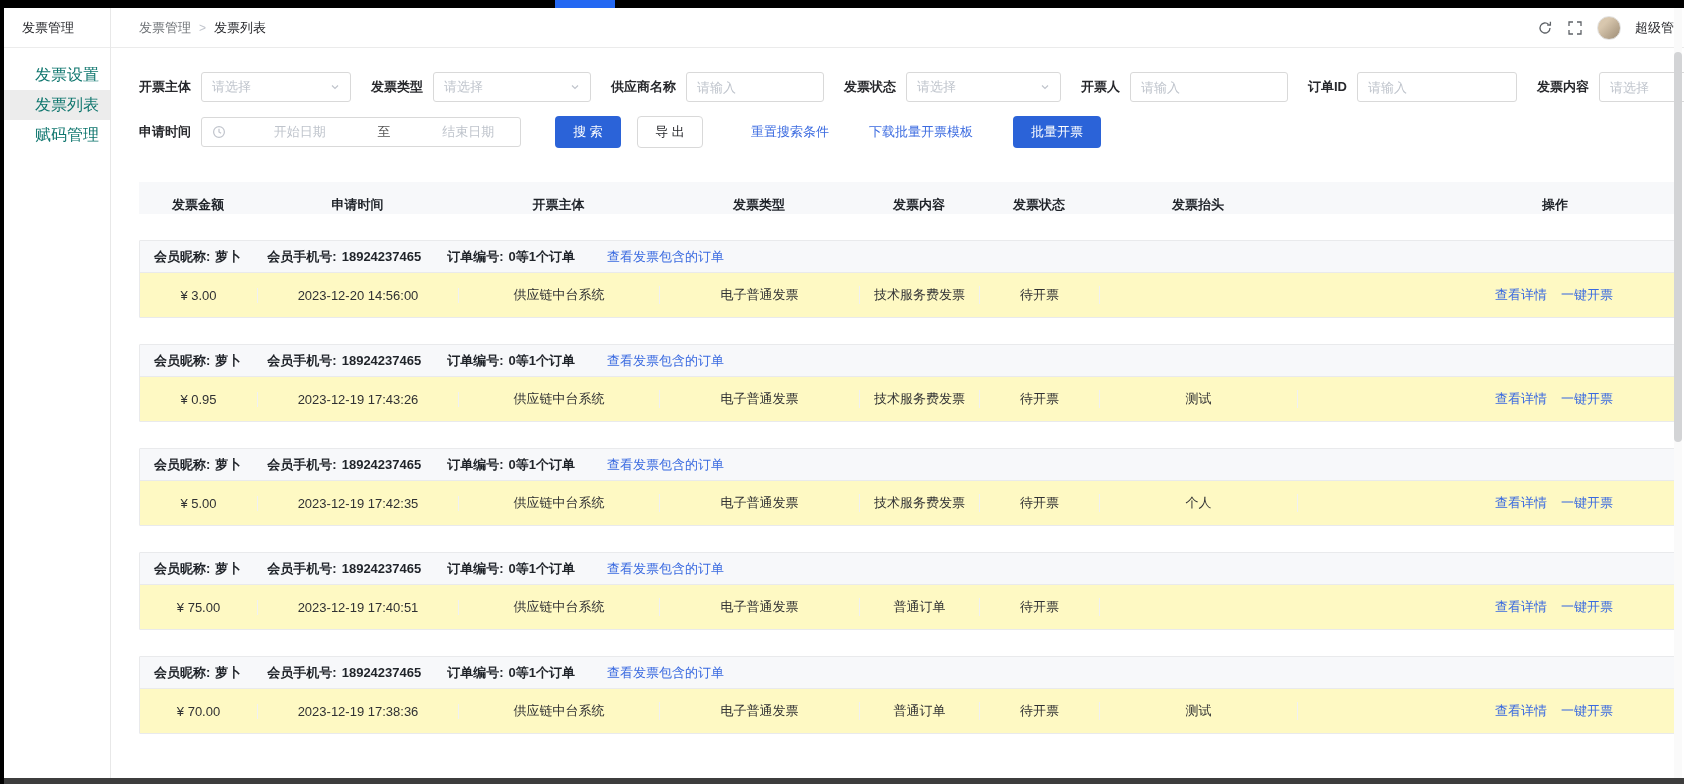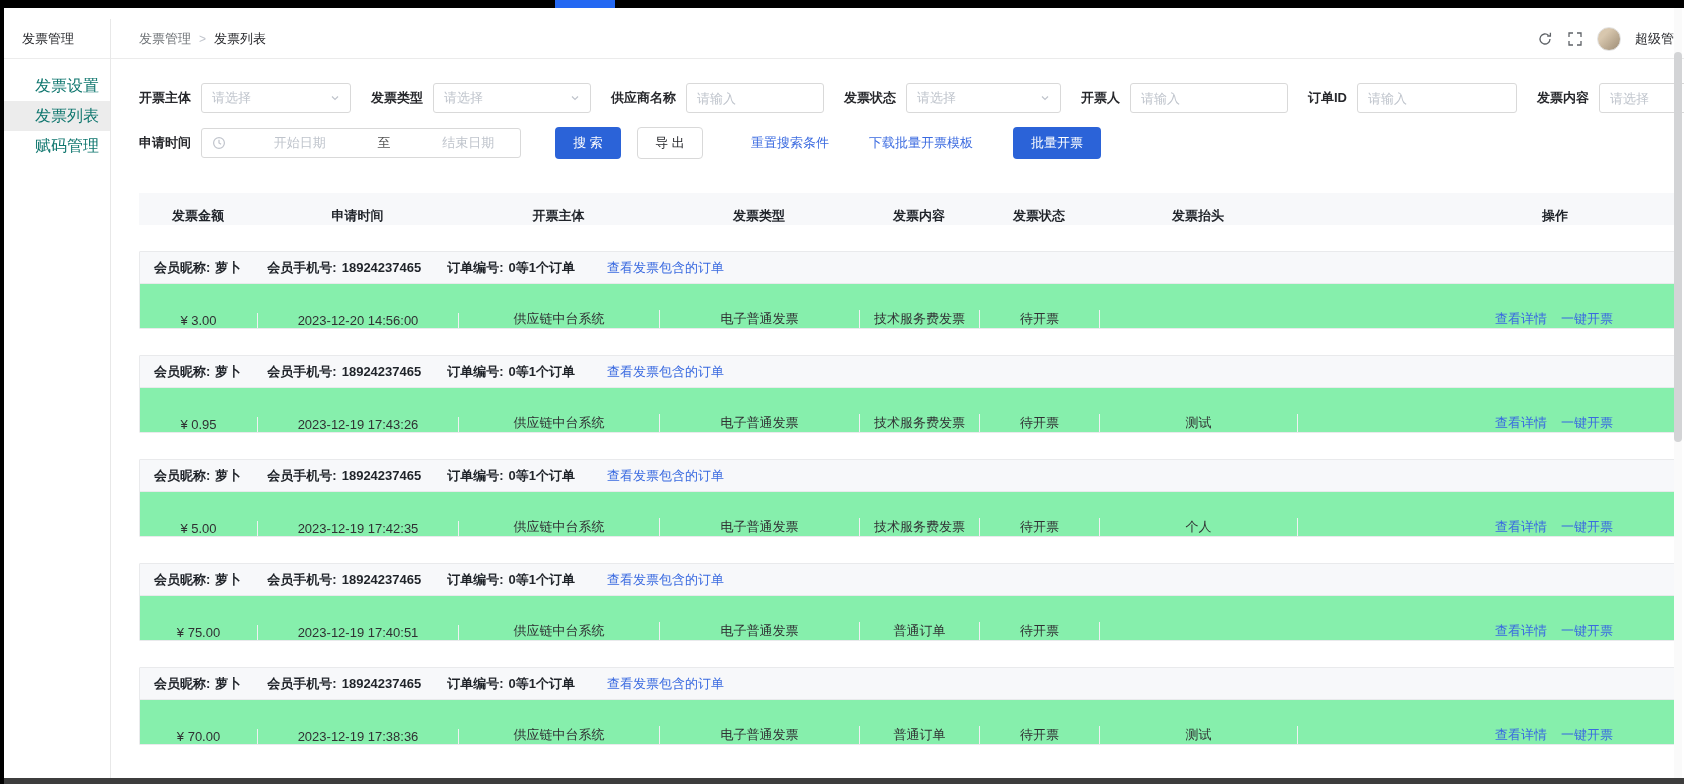--- a/index.html
+++ b/index.html
@@ -6,21 +6,21 @@
   html,body { width:1684px; height:784px; overflow:hidden; background:#000; }
   body { font-family:"Liberation Sans","DejaVu Sans",sans-serif; font-size:13px; color:#27282c; }
   .frame { position:relative; width:1684px; height:784px; background:#fff; }
 
   
   .chrome-top { position:absolute; top:0; left:0; right:0; height:8px; background:#000; z-index:30; }
   .chrome-accent { position:absolute; left:555px; top:0; width:60px; height:8px; background:#2468f2; }
   .chrome-left { position:absolute; left:0; top:0; bottom:0; width:4px; background:#000; z-index:31; }
   .chrome-bottom { position:absolute; left:0; right:0; bottom:0; height:6px; background:#3d3d3d; z-index:30; }
 
-  .app { position:absolute; top:8px; left:4px; right:0; bottom:6px; display:flex; background:#fff;margin-top:11px; }
+  .app { position:absolute; top:8px; left:4px; right:0; bottom:6px; display:flex; background:#fff; }
 
   
   .sidebar { width:107px; border-right:1px solid #e8e8e8; background:#fff; flex-shrink:0; }
   .sidebar-title { height:40px; line-height:40px; padding-left:18px; font-size:13px; color:#27282c; border-bottom:1px solid #ececec; cursor:pointer; }
   .side-menu { padding-top:12px; }
   .side-item { height:30px; line-height:30px; padding-left:31px; font-size:16px; color:#0f766e; cursor:pointer; white-space:nowrap; }
   .side-item.active { background:#ececec; }
 
   
   .main { flex:1; min-width:0; display:flex; flex-direction:column; }
@@ -68,21 +68,21 @@
   .c-amount{width:118px}.c-time{width:201px}.c-subject{width:201px}.c-type{width:200px}
   .c-content{width:120px}.c-status{width:120px}.c-title{width:198px}
   .c-actions{flex:1}
   .hcell.c-actions{ text-align:right; padding-right:110px; }
 
   .tbody .group { border:1px solid #e9eaec; margin-top:26px; border-radius:1px; }
   .group-head { height:32px; background:#f7f8fa; border-bottom:1px solid #e9eaec; display:flex; align-items:center; padding:0 14px; font-weight:bold; color:#1f2329; }
   .gh-pair { margin-right:26px; white-space:nowrap; }
   .gh-label { margin-right:5px; }
   .gh-link { font-weight:normal; margin-left:6px; }
-  .group-row { display:flex; align-items:flex-end; height:44px; background:#86efac; color:#303133; }
+  .group-row { display:flex; align-items:center; height:44px; background:#fef9c3; color:#303133; }
   .cell { display:flex; align-items:center; justify-content:center; border-right:1px solid #f0f1f3; padding:0 4px; white-space:nowrap; overflow:hidden; }
   .cell.c-actions { border-right:none; justify-content:flex-end; padding-right:64px; gap:14px; }
 
   
   .vscrollbar { position:absolute; right:2px; top:8px; bottom:6px; width:8px; background:#fafafa; z-index:40; }
   .vthumb { position:absolute; top:44px; left:0; width:8px; height:390px; background:#d3d4d6; border-radius:4px; }
 </style>
 </head>
 <body>
 

